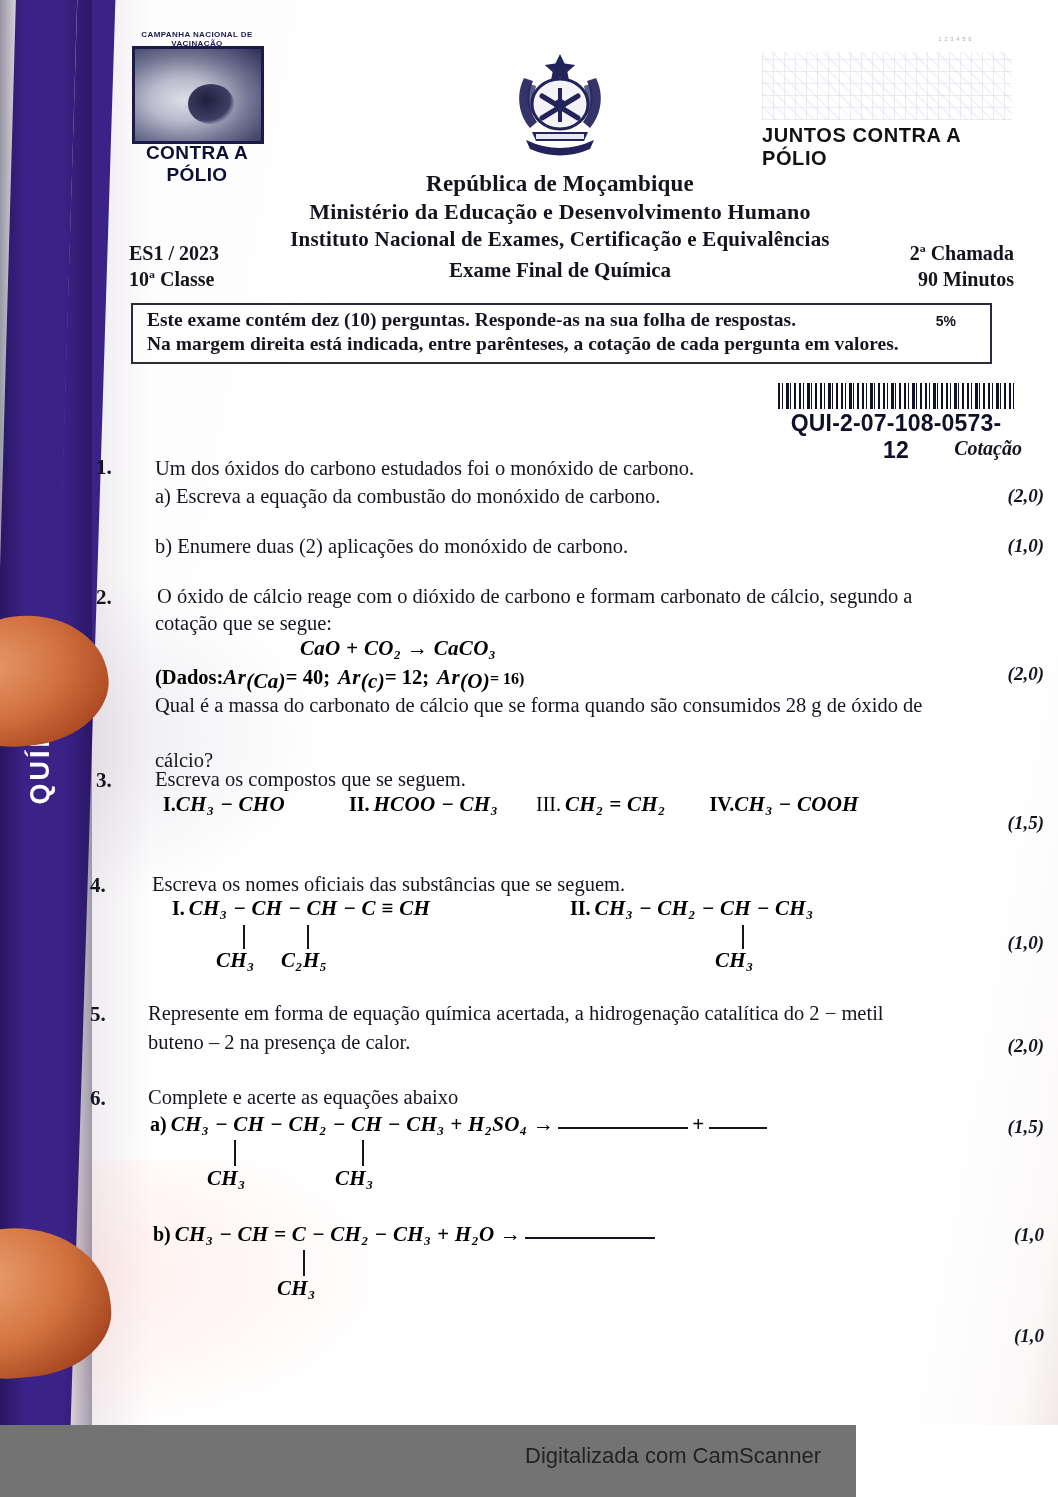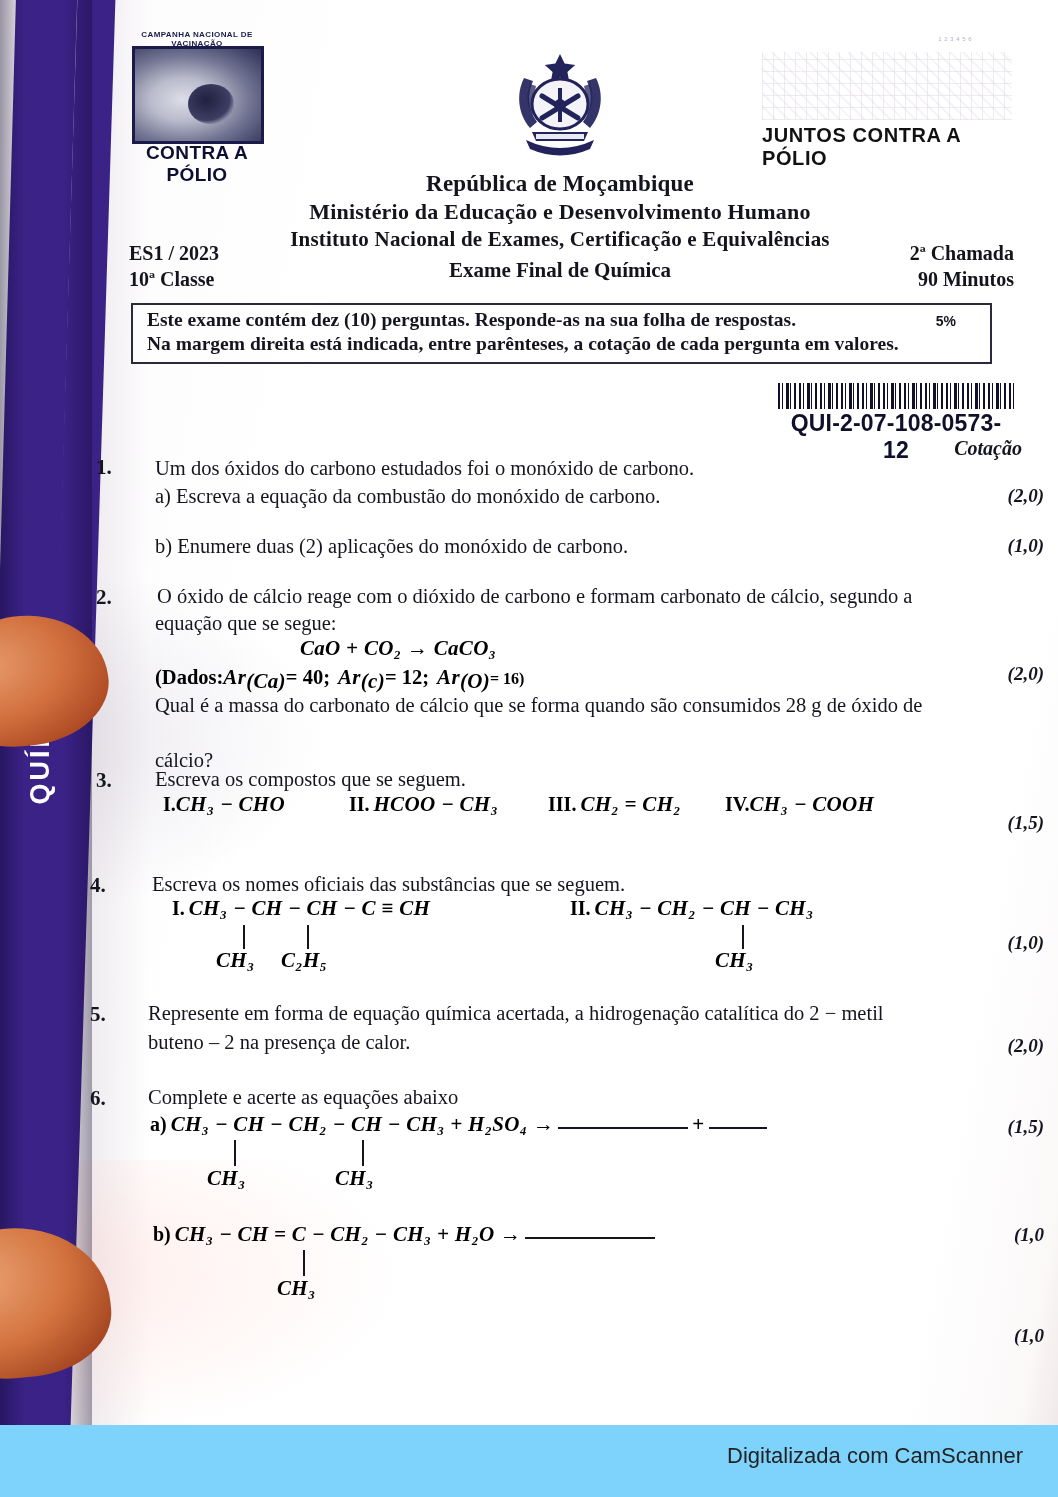--- a/index.html
+++ b/index.html
@@ -258,21 +258,21 @@
   }
   .blank-line {
     display:inline-block;
     border-bottom: 2px solid #15151f;
     vertical-align: 2px;
   }
 
   
   .footer {
     position:absolute; left:0; top: 1425px;
-    width: 1058px; height: 72px; background:#7dd3fc;text-align:right;
+    width: 856px; height: 72px; background:#737373;text-align:right;
   }
   .cam {
     position:absolute; right: 35px; top: 18px;
     font-family:"Liberation Sans", sans-serif;
     font-size: 22px; color:#222;
   }
 </style>
 </head>
 <body>
 
@@ -358,42 +358,42 @@
 
   <div class="qnum" style="left:96px; top:455px;">1.</div>
   <div class="qtext" style="left:155px; top:483px; width:800px;">a) Escreva a equação da combustão do monóxido de carbono.</div>
   <div class="qtext" style="left:155px; top:455px; width:800px;">Um dos óxidos do carbono estudados foi o monóxido de carbono.</div>
   <div class="cot" style="top:485px;">(2,0)</div>
   <div class="qtext" style="left:155px; top:533px; width:800px;">b) Enumere duas (2) aplicações do monóxido de carbono.</div>
   <div class="cot" style="top:535px;">(1,0)</div>
 
   <div class="qnum" style="left:96px; top:585px;">2.</div>
   <div class="qtext" style="left:157px; top:583px; width:820px;">O óxido de cálcio reage com o dióxido de carbono e formam carbonato de cálcio, segundo a</div>
-  <div class="qtext" style="left:155px; top:610px; width:820px;">equação que se segue:</div>
+  <div class="qtext" style="left:155px; top:610px; width:820px;">cotação que se segue:</div>
   <div class="eqcenter chem" style="left:300px; top:636px; width:470px;">CaO + CO₂ → CaCO₃</div>
 
   <div style="position:absolute; left:155px; top:665px; white-space:nowrap;">
     <span style="font-weight:bold; font-size:20.5px;">(Dados:</span><span class="chem">Ar</span><sub class="chem" style="font-style:italic;">(Ca)</sub><span style="font-size:20.5px; font-weight:bold;">= 40;</span>&nbsp;
     <span class="chem">Ar</span><sub class="chem" style="font-style:italic;">(c)</sub><span style="font-size:20.5px; font-weight:bold;">= 12;</span>&nbsp;
     <span class="chem">Ar</span><sub class="chem" style="font-style:italic;">(O)</sub><span style="font-size:16px; font-weight:bold;">= 16)</span>
   </div>
   <div class="cot" style="top:663px;">(2,0)</div>
 
   <div class="qtext" style="left:155px; top:692px; width:830px;">Qual é a massa do carbonato de cálcio que se forma quando são consumidos 28 g de óxido de</div>
   <div class="qtext" style="left:155px; top:747px; width:830px;">cálcio?</div>
 
   <div class="qnum" style="left:96px; top:768px;">3.</div>
   <div class="qtext" style="left:155px; top:766px; width:800px;">Escreva os compostos que se seguem.</div>
 
   <div style="position:absolute; left:163px; top:792px; white-space:nowrap;">
     <span style="font-weight:bold; font-size:20px;">I.</span><span class="chem">CH₃ − CHO</span>
     <span style="display:inline-block;width:56px;"></span>
     <span style="font-weight:bold; font-size:20px;">II.</span> <span class="chem">HCOO − CH₃</span>
     <span style="display:inline-block;width:30px;"></span>
-    <span style="font-weight:bold; font-size:20px;margin-left:12px;">III.</span> <span class="chem">CH₂ = CH₂</span>
+    <span style="font-weight:normal; font-size:20px;">III.</span> <span class="chem">CH₂ = CH₂</span>
     <span style="display:inline-block;width:36px;"></span>
     <span style="font-weight:bold; font-size:20px;">IV.</span><span class="chem">CH₃ − COOH</span>
   </div>
 
   <div class="cot" style="top:812px;">(1,5)</div>
 
   <div class="qnum" style="left:90px; top:873px;">4.</div>
   <div class="qtext" style="left:152px; top:871px; width:800px;">Escreva os nomes oficiais das substâncias que se seguem.</div>
 
   <div style="position:absolute; left:172px; top:896px; white-space:nowrap;">

